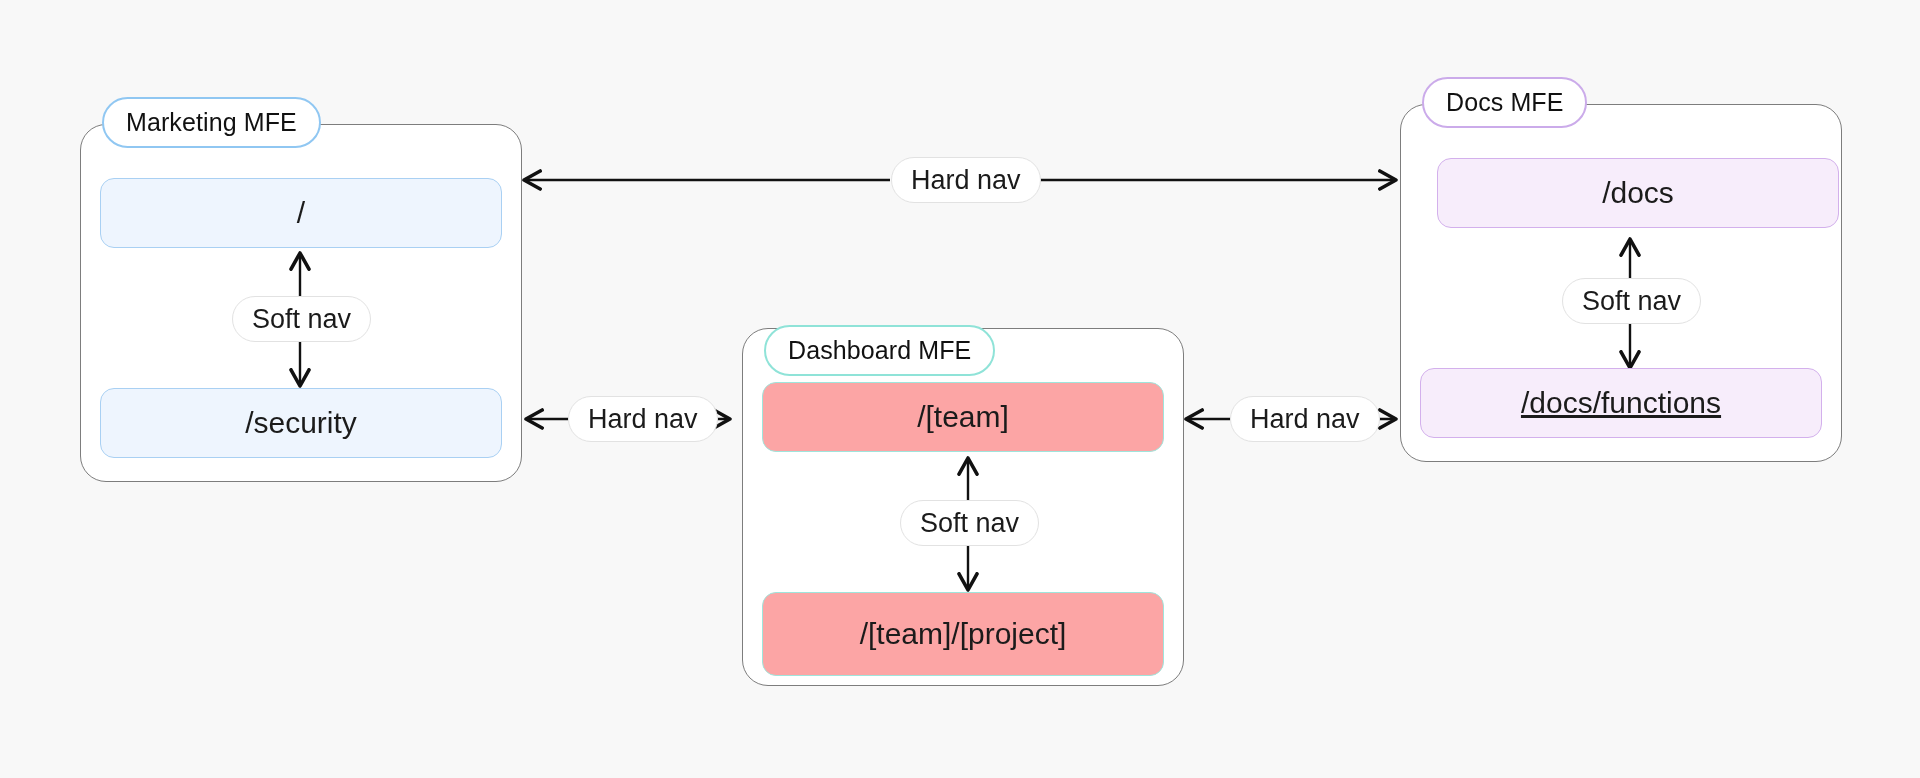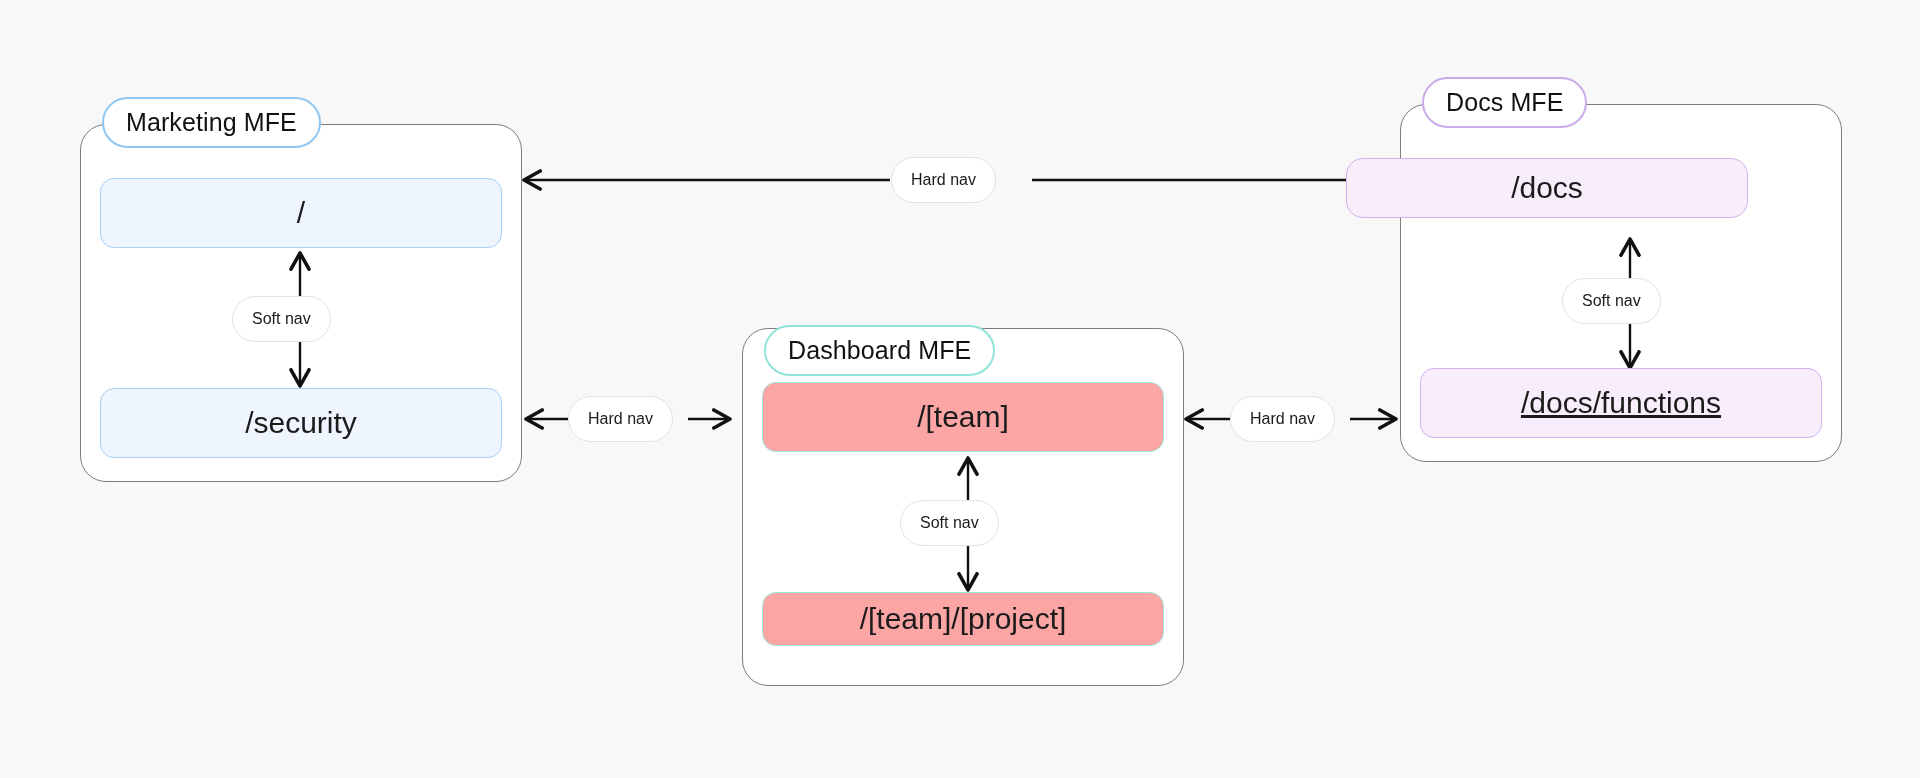--- a/index.html
+++ b/index.html
@@ -73,21 +73,21 @@
   
   .edge-label {
     position: absolute;
     background: #ffffff;
     border: 1.5px solid #e2e2e2;
     border-radius: 999px;
     box-sizing: border-box;
     display: flex;
     align-items: center;
     justify-content: center;
-    font-size: 16px;
+    font-size: 27px;
     color: #1b1b1b;
     white-space: nowrap;
     padding: 0 19px;
     height: 46px;
     z-index: 7;
   }
 
   
   #edges {
     position: absolute;
@@ -141,27 +141,27 @@
   <div class="node blue" style="left:100px; top:178px; width:402px; height:70px;">/</div>
 
   <div class="node blue" style="left:100px; top:388px; width:402px; height:70px;text-align:right;">/security</div>
 
   <div class="group" style="left:742px; top:328px; width:442px; height:358px;"></div>
 
   <div class="group-label teal" style="left:764px; top:301px;">Dashboard MFE</div>
 
   <div class="node teal" style="left:762px; top:382px; width:402px; height:70px;">/[team]</div>
 
-  <div class="node teal" style="left:762px; top:592px; width:402px; height:54px;">/[team]/[project]</div>
+  <div class="node teal" style="left:762px; top:592px; width:402px; height:84px;">/[team]/[project]</div>
 
   <div class="group" style="left:1400px; top:104px; width:442px; height:358px;"></div>
 
   <div class="group-label purple" style="left:1422px; top:77px;">Docs MFE</div>
 
-  <div class="node purple" style="left:1346px; top:158px; width:402px; height:60px;border-radius:17px;">/docs</div>
+  <div class="node purple" style="left:1437px; top:158px; width:402px; height:70px;">/docs</div>
 
   <div class="node purple" style="left:1420px; top:368px; width:402px; height:70px;text-decoration:underline;">/docs/functions</div>
 
   <div class="edge-label" style="left:891px; top:157px;">Hard nav</div>
 
   <div class="edge-label" style="left:232px; top:296px;">Soft nav</div>
 
   <div class="edge-label" style="left:568px; top:396px;">Hard nav</div>
 
   <div class="edge-label" style="left:900px; top:500px;">Soft nav</div>

